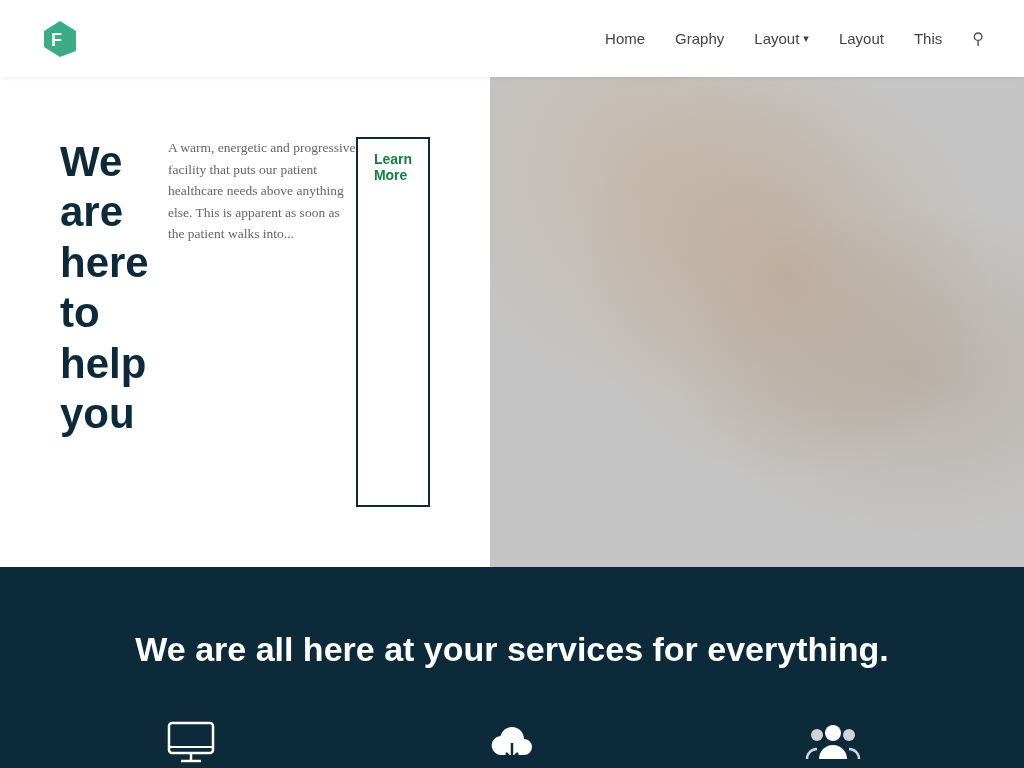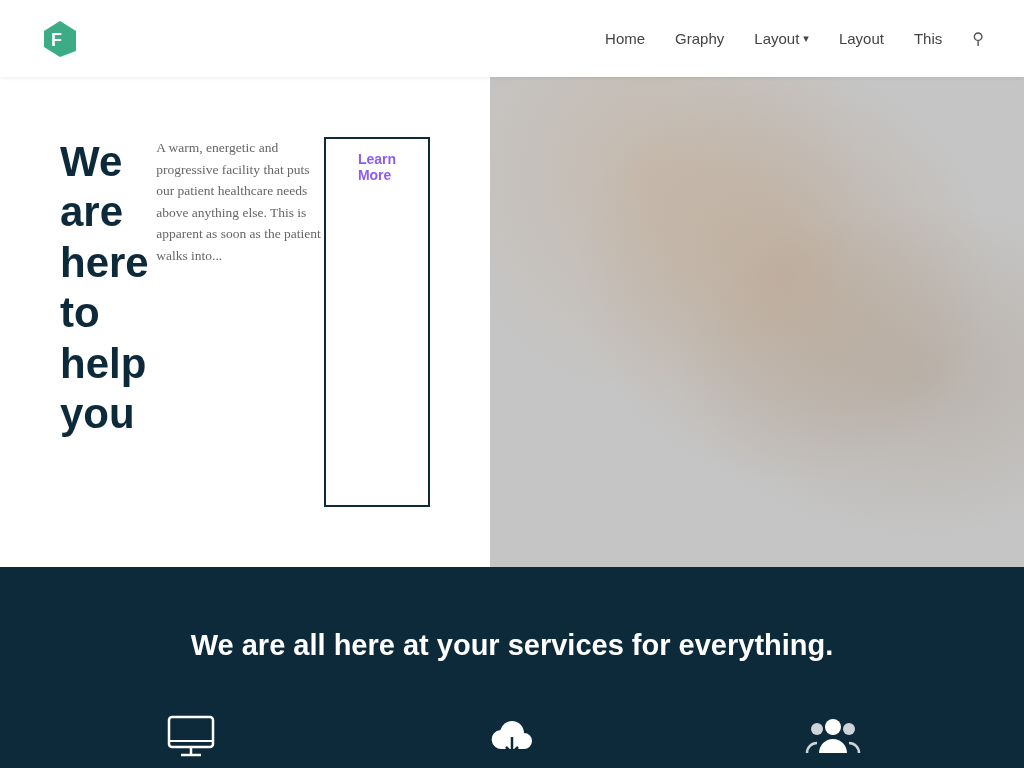--- a/index.html
+++ b/index.html
@@ -85,23 +85,23 @@
     .hero-desc {
       font-size: 13.5px;
       color: #666;
       line-height: 1.6;
       margin-bottom: 32px;
       max-width: 340px;
       font-family: Liberation Serif, serif;
     }
     .hero-btn {
       display: inline-block;
-      padding: 12px 32px;
+      padding: 12px 16px;
       border: 2px solid #0d2a3b;
-      color: #8b5cf6;
+      color: #15803d;
       font-size: 14px;
       font-weight: 600;
       background: #fff;
       cursor: pointer;
       text-decoration: none;
       width: fit-content;
     }
     .hero-right {
       flex: 1;
       overflow: hidden;
@@ -130,21 +130,21 @@
     }
 
     
     .services {
       background: #0d2a3b;
       padding: 60px 40px 50px;
       text-align: center;
       color: #fff;
     }
     .services-title {
-      font-size: 29px;
+      font-size: 34px;
       font-weight: 700;
       color: #fff;
       line-height: 1.3;
       margin-bottom: 50px;
     }
     .services-cards {
       display: flex;
       justify-content: space-around;
       gap: 20px;
     }

